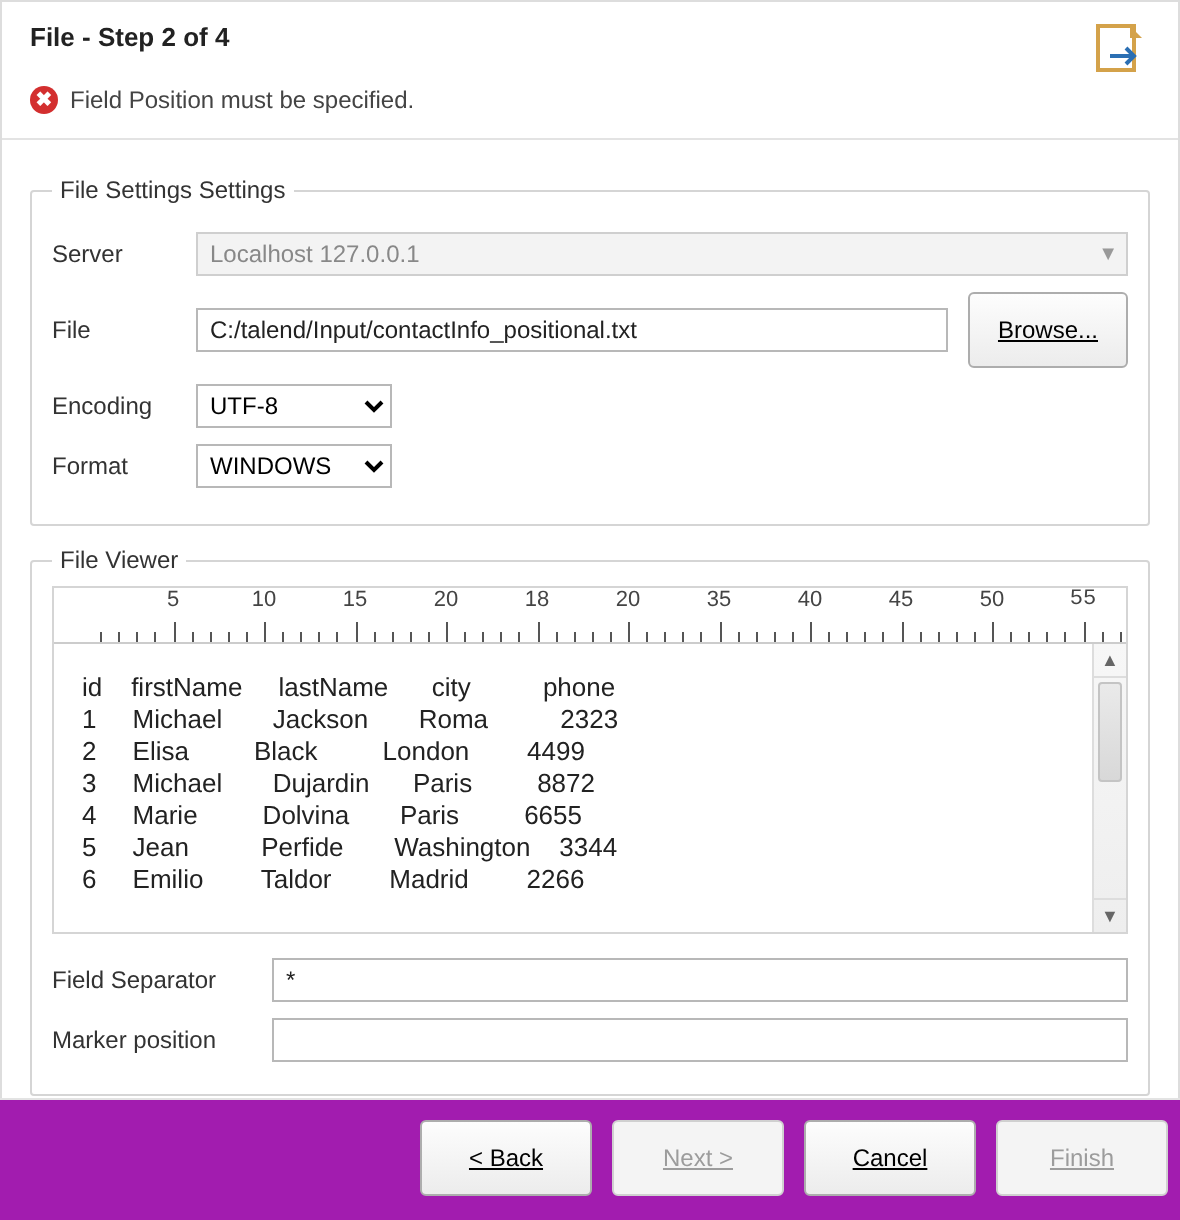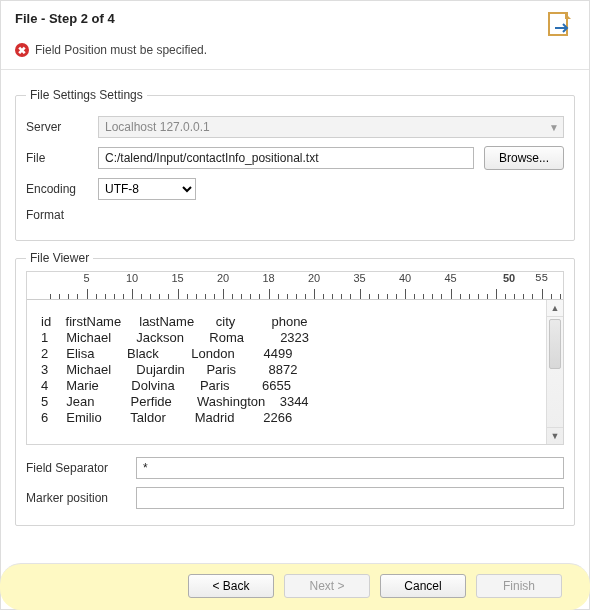--- a/index.html
+++ b/index.html
@@ -70,27 +70,28 @@
     border:1px solid #cfcfcf;
   }
   select.win {
     height: 22px;
     border: 1px solid #b8b8b8;
     font-size: 12px;
     background:#fff;
     padding: 1px 2px;
   }
   .btn {
-    height: 24px;
+    height: 38px;
     padding: 0 14px;
     border: 1px solid #adadad;
     background: linear-gradient(#fdfdfd,#ececec);
     border-radius: 3px;
     font-size: 12px;
     cursor: pointer;
+    text-decoration: underline;
   }
   .btn:disabled {
     color:#9c9c9c;
     background:#f4f4f4;
     border:1px solid #d0d0d0;
     cursor: default;
   }
   .ruler-wrap {
     border:1px solid #d5d5d5;
     overflow: hidden;
@@ -131,27 +132,26 @@
     display:flex;
     flex-direction:column;
   }
   .vscroll .arrow { height:17px; border-bottom:1px solid #ddd; display:flex;align-items:center;justify-content:center;color:#666;font-size:9px;}
   .vscroll .arrow.bot { border-top:1px solid #ddd; border-bottom:none;}
   .vscroll .thumb { flex:0 0 auto; height:50px; margin:2px; background:linear-gradient(#eaeaea,#d8d8d8); border:1px solid #c4c4c4; border-radius:2px;}
   .vscroll .track { flex:1; }
   .footer {
     position:absolute;
     bottom:0; left:0; right:0;
-    padding: 10px 28px 12px 14px;
+    padding: 10px 6px 12px 14px;
     display:flex;
     justify-content:flex-end;
     gap: 10px;
     border-top: 1px solid #e3e3e3;
-    background:#fef9c3;
-    border-radius:21px;
+    background:#a21caf;
   }
   .footer .btn { width: 86px; }
 </style>
 </head>
 <body>
 
 <div class="header">
   <div class="header-top">
     <div class="title">File - Step 2 of 4</div>
     <div class="wiz-icon">
@@ -190,20 +190,23 @@
 
     <div class="row">
       <div class="lbl">Encoding</div>
       <select class="win" style="width:98px">
         <option selected="">UTF-8</option>
       </select>
     </div>
 
     <div class="row">
       <div class="lbl">Format</div>
+      <select class="win" style="width:98px">
+        <option selected="">WINDOWS</option>
+      </select>
     </div>
   </fieldset>
 
   <fieldset style="padding-bottom:8px;">
     <legend>File Viewer</legend>
 
     <div class="ruler-wrap">
       <div class="ruler" id="ruler">
           <div class="tick minor" style="left: 23.1px;"></div>
           <div class="tick minor" style="left: 32.2px;"></div>
@@ -264,21 +267,21 @@
           <div class="tick minor" style="left: 532.7px;"></div>
           <div class="num" style="left: 59.5px;">5</div>
           <div class="num" style="left: 105px;">10</div>
           <div class="num" style="left: 150.5px;">15</div>
           <div class="num" style="left: 196px;">20</div>
           <div class="num" style="left: 241.5px;">18</div>
           <div class="num" style="left: 287px;">20</div>
           <div class="num" style="left: 332.5px;">35</div>
           <div class="num" style="left: 378px;">40</div>
           <div class="num" style="left: 423.5px;">45</div>
-          <div class="num" style="left: 482px; font-weight: bold;">50</div>
+          <div class="num" style="left: 469px;">50</div>
           <div class="num" style="left: 514.5px; font-family: Liberation Mono, monospace;">55</div>
         </div>
       <div class="data-area">
         <div class="data-text" id="data-text">id    firstName     lastName      city          phone   
 1     Michael       Jackson       Roma          2323    
 2     Elisa         Black         London        4499    
 3     Michael       Dujardin      Paris         8872    
 4     Marie         Dolvina       Paris         6655    
 5     Jean          Perfide       Washington    3344    
 6     Emilio        Taldor        Madrid        2266    

